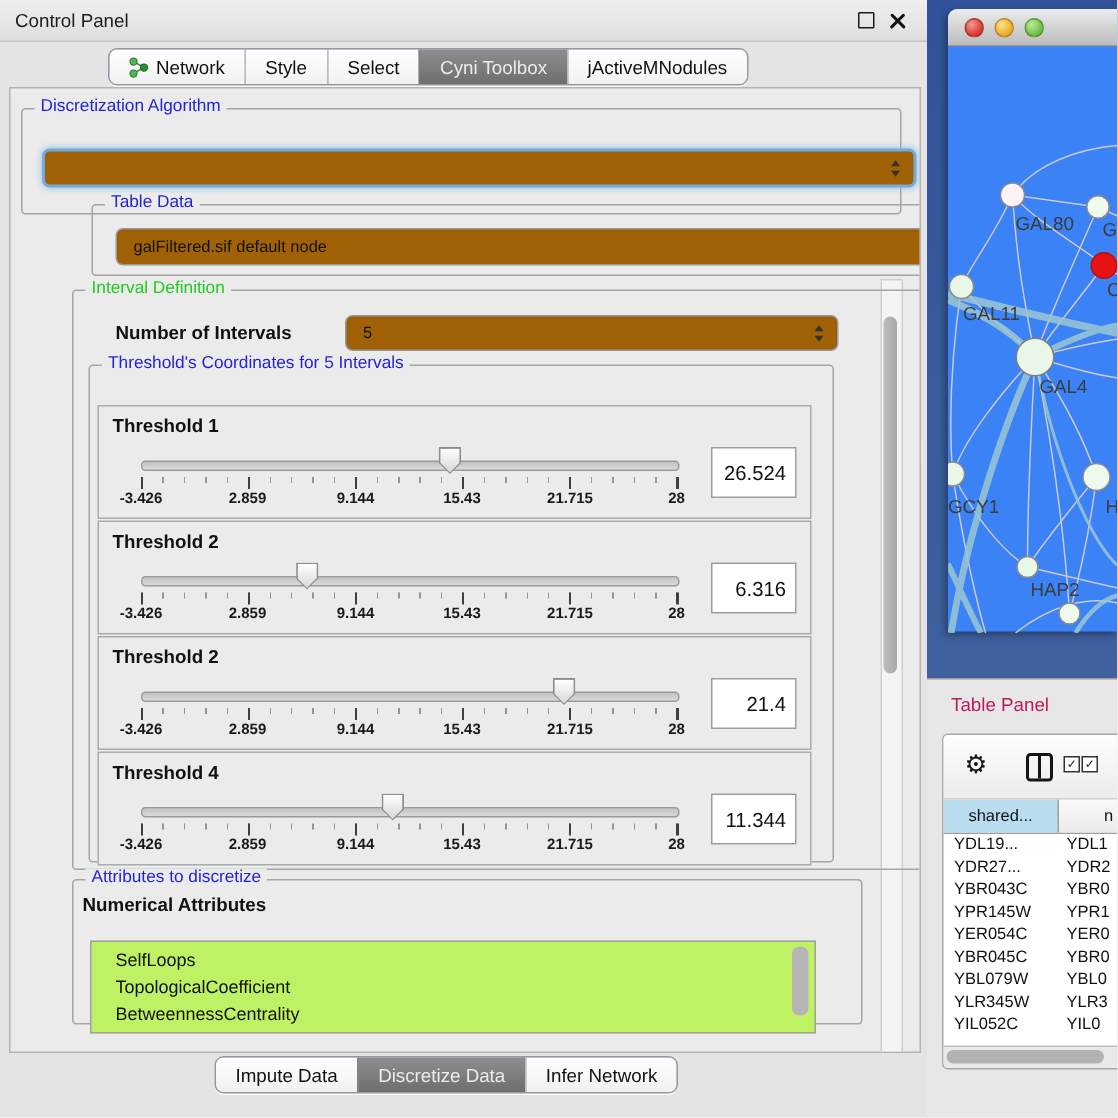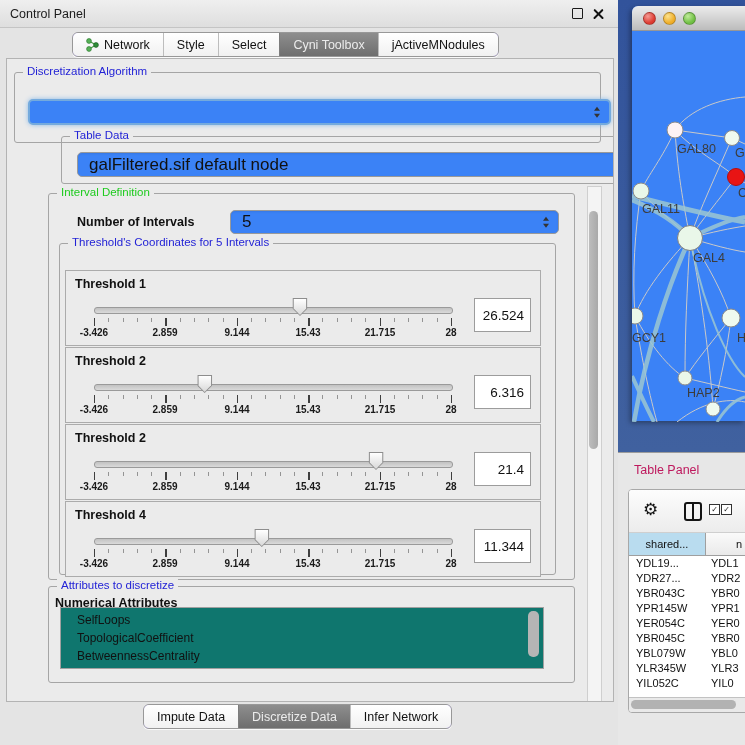--- a/index.html
+++ b/index.html
@@ -23,22 +23,22 @@
   .seg .s.sel{background:linear-gradient(#8e8e8e,#6e6e6e);color:#ececec;border-left-color:#7d7d7d;}
   .topseg{left:72px;top:32px;}
   .botseg{left:143px;top:704px;}
 
   .cp-main{position:absolute;left:6px;top:58px;width:606px;height:642px;background:#ebebeb;border:1px solid #b3b3b3;overflow:hidden;}
 
   .gbox{position:absolute;border:1px solid #a5a5a5;border-radius:3px;}
   .gbox>.glabel{position:absolute;top:-8px;left:8px;background:#ebebeb;padding:0 4px;font-size:11.5px;white-space:nowrap;}
   .lbl-blue{color:#2323d6;} .lbl-green{color:#1ecb1e;}
 
-  .combo{position:absolute;background:#3b82f6;border:1px solid #999;border-radius:5px;display:flex;align-items:center;
-         font-size:17px;padding-left:11px;box-shadow:inset 0 1px 2px rgba(0,0,0,.08);}
+  .combo{position:absolute;background:#a16207;border:1px solid #999;border-radius:5px;display:flex;align-items:center;
+         font-size:11px;padding-left:11px;box-shadow:inset 0 1px 2px rgba(0,0,0,.08);}
   .updown{position:absolute;right:9px;top:50%;transform:translateY(-50%);display:flex;flex-direction:column;gap:2.5px;}
   .updown i{width:0;height:0;border-left:3.5px solid transparent;border-right:3.5px solid transparent;}
   .updown .up{border-bottom:4.5px solid #333;} .updown .dn{border-top:4.5px solid #333;}
   .combo.focusring{border:2px solid #74aadd;box-shadow:0 0 5px #8cbbe8;}
 
   
   .popup{position:absolute;left:8px;top:24px;width:563px;height:50px;background:rgba(255,255,255,.92);
          border-radius:6px;box-shadow:0 3px 10px rgba(0,0,0,.45);z-index:50;font-size:12.5px;}
   .popup .prompt{position:absolute;left:0;right:0;top:3px;text-align:center;color:#b4b4b4;}
   .popup .it1{position:absolute;left:2px;top:18px;font-weight:bold;color:#000;}
@@ -60,21 +60,21 @@
         background:linear-gradient(#ffffff,#d8d8d8);}
   .ticks-min{position:absolute;left:28px;top:47px;width:359px;height:4px;
         background:repeating-linear-gradient(to right,#949494 0 1px,transparent 1px 14.28px);}
   .ticks-maj{position:absolute;left:28px;top:47px;width:359px;height:8px;
         background:repeating-linear-gradient(to right,#3f3f3f 0 1.4px,transparent 1.4px 71.4px);}
   .ticklbl{position:absolute;top:56px;width:60px;text-align:center;font-size:10px;font-weight:bold;color:#1a1a1a;}
   .vbox{position:absolute;left:408px;top:27px;width:57px;height:34px;background:#fff;border:1px solid #9c9c9c;
         font-size:13.5px;text-align:right;line-height:34px;padding-right:6px;box-sizing:border-box;}
 
   
-  .attrlist{position:absolute;left:11px;top:20px;width:482px;height:60px;background:#0f766e;border:1px solid #a0a0a0;overflow:hidden;}
+  .attrlist{position:absolute;left:11px;top:40px;width:482px;height:60px;background:#bef264;border:1px solid #a0a0a0;overflow:hidden;}
   .attrlist .li{font-size:12px;line-height:18px;padding-left:16px;}
   .attrlist .lthumb{position:absolute;right:4px;top:3px;width:11px;height:46px;background:#b5b5b5;border-radius:5px;}
   .applybar{position:absolute;left:0;right:0;bottom:0;height:32px;background:#ebebeb;border-top:1px solid #d2d2d2;z-index:20;}
   .applybtn{position:absolute;left:241px;top:4px;width:62px;height:22px;background:linear-gradient(#ffffff,#ededed);
         border:1px solid #999;border-radius:5px;font-size:13px;text-align:center;line-height:21px;}
 
   
   .desktop{position:absolute;left:618px;top:0;width:127px;height:452px;background:linear-gradient(#32539b,#40619f);}
   .netwin{position:absolute;left:632px;top:6px;width:113px;height:415px;background:#3b82f6;border-radius:6px 0 0 0;
           box-shadow:-2px 2px 5px rgba(0,0,0,.35);}
@@ -167,21 +167,21 @@
               <i class="up"></i>
               <i class="dn"></i>
             </span>
         </div>
       </div>
 
       <div class="vscroll">
         <div class="thumb"></div>
       </div>
 
-      <div class="gbox" style="left:41px;top:134px;width:525px;height:385px;">
+      <div class="gbox" style="left:41px;top:134px;width:525px;height:385px;padding-left:40px;">
         <span class="glabel lbl-green">Interval Definition</span>
 
         <span style="position:absolute;left:28px;top:21px;font-size:12.5px;font-weight:bold;">Number of Intervals</span>
         <div class="combo" style="left:181px;top:16px;width:316px;height:22px;">
           <span>5</span>
           <span class="updown">
               <i class="up"></i>
               <i class="dn"></i>
             </span>
         </div>

